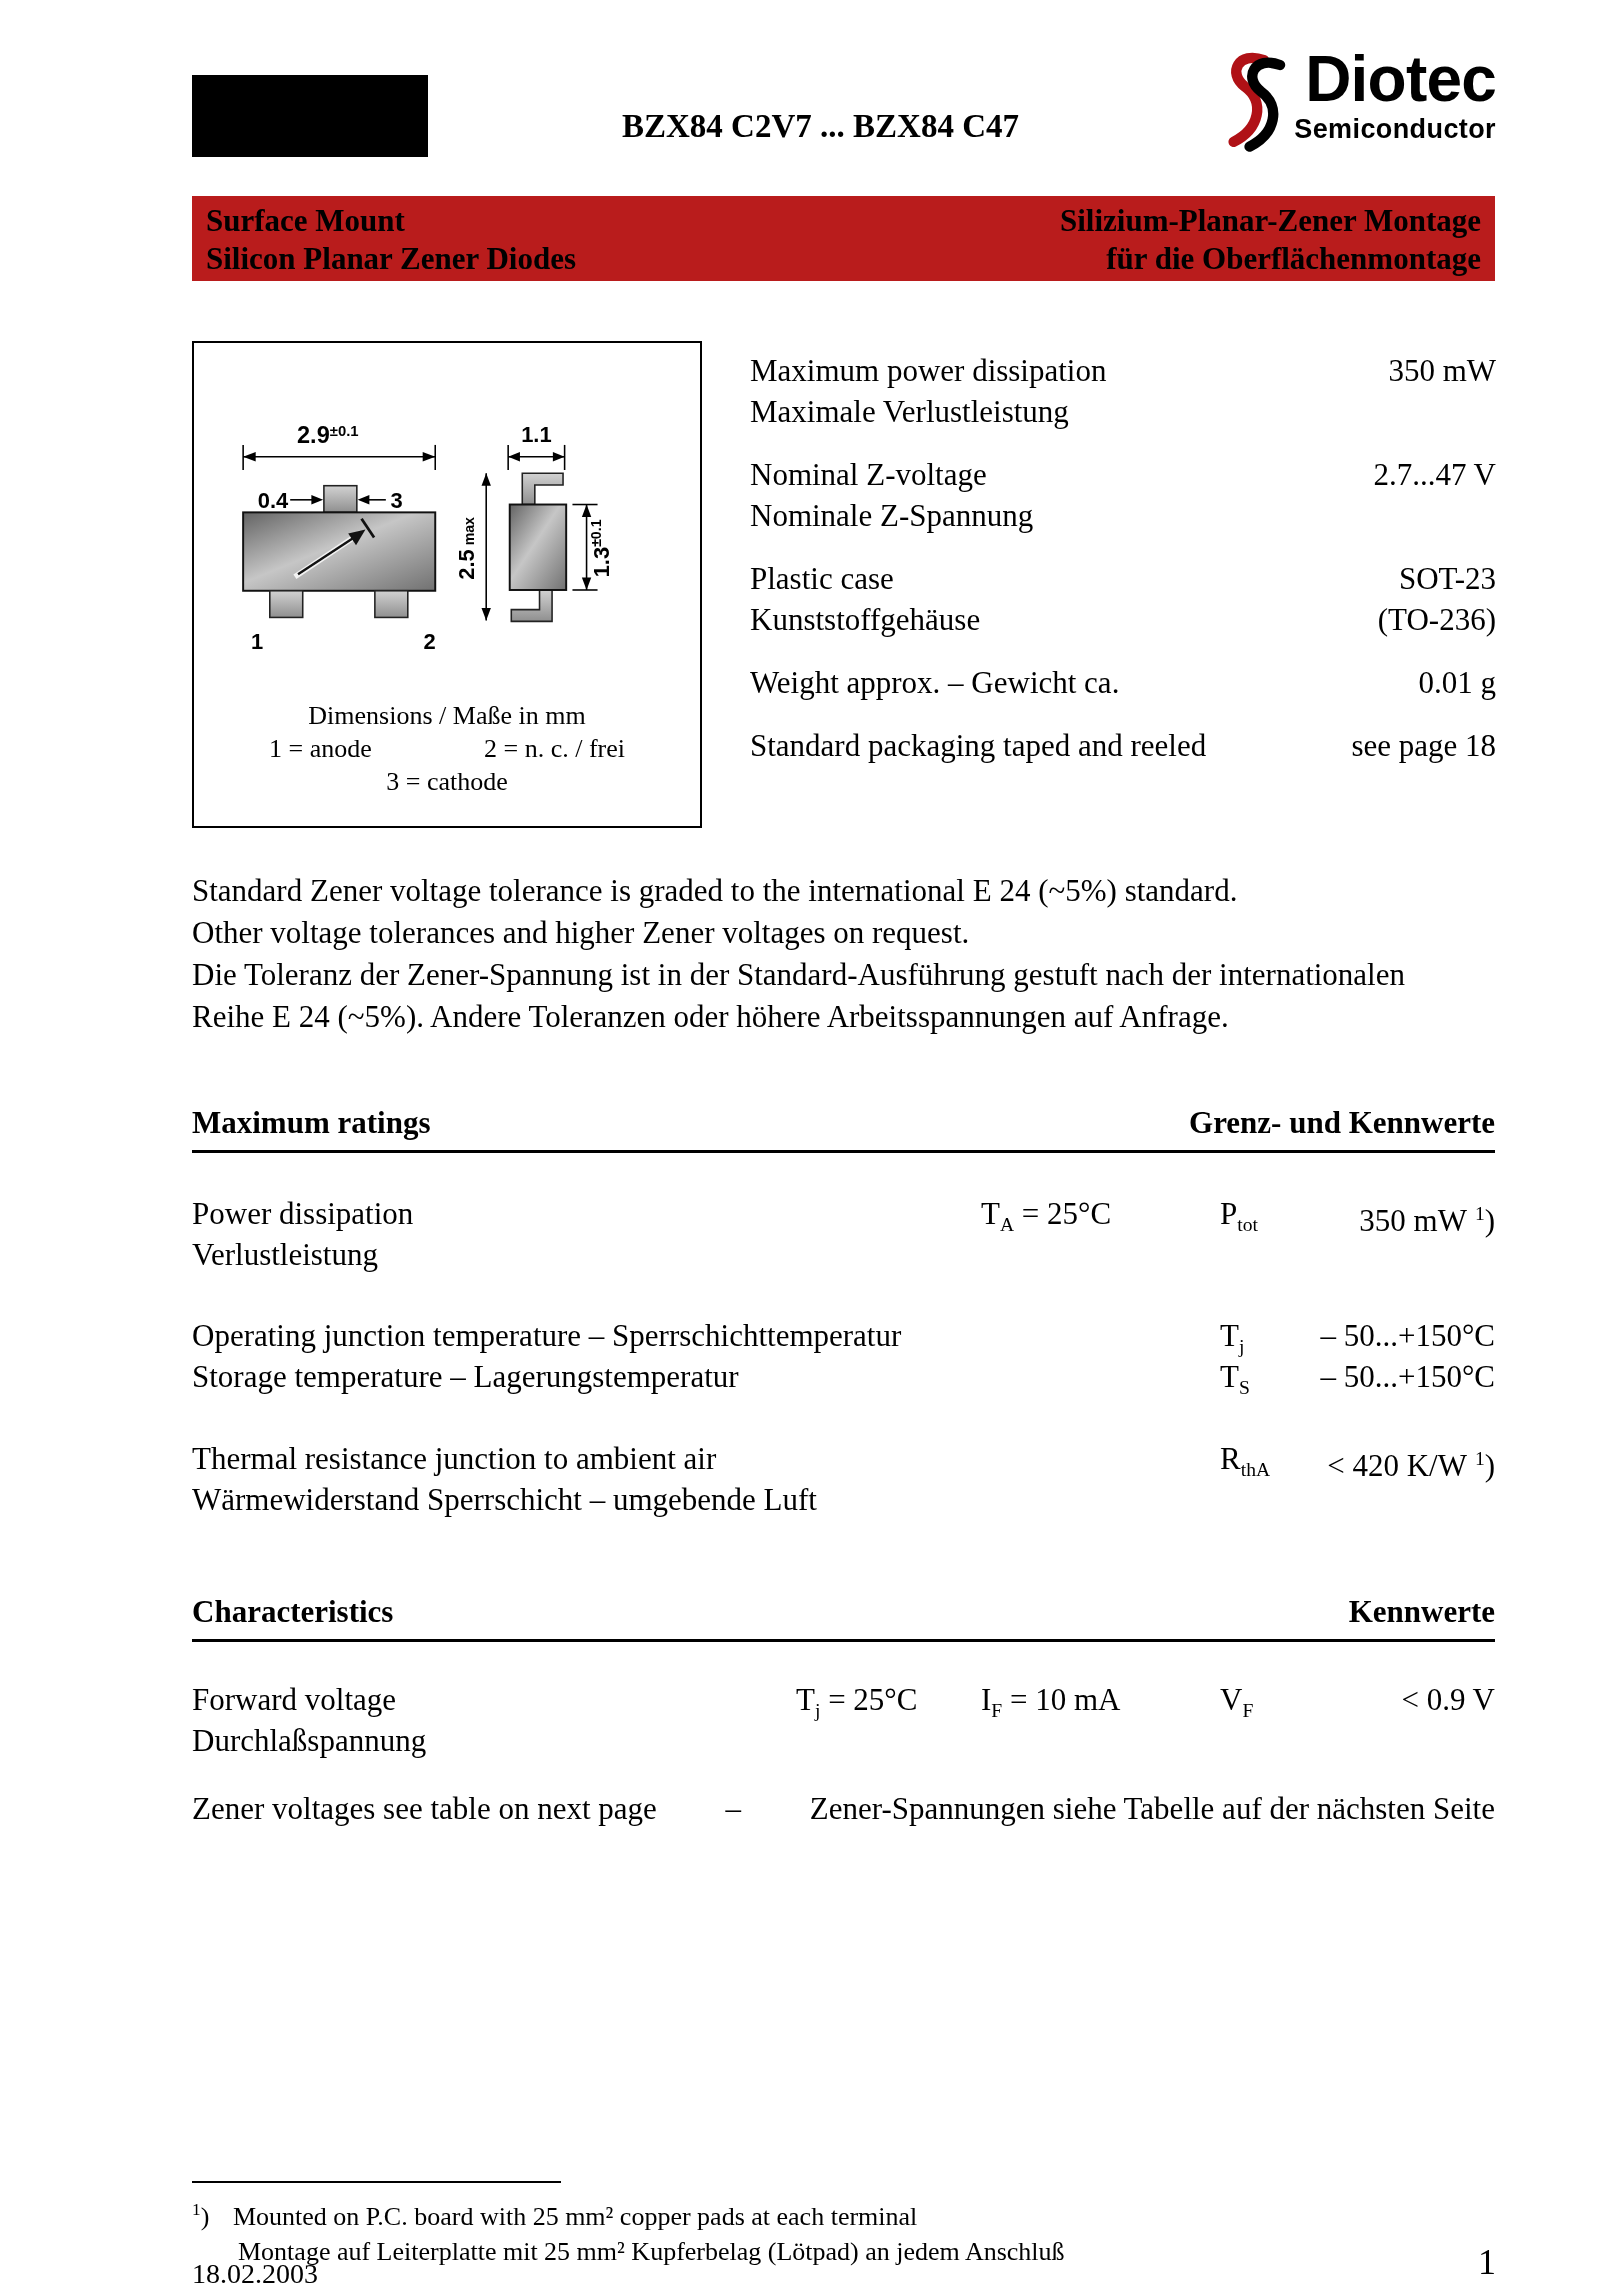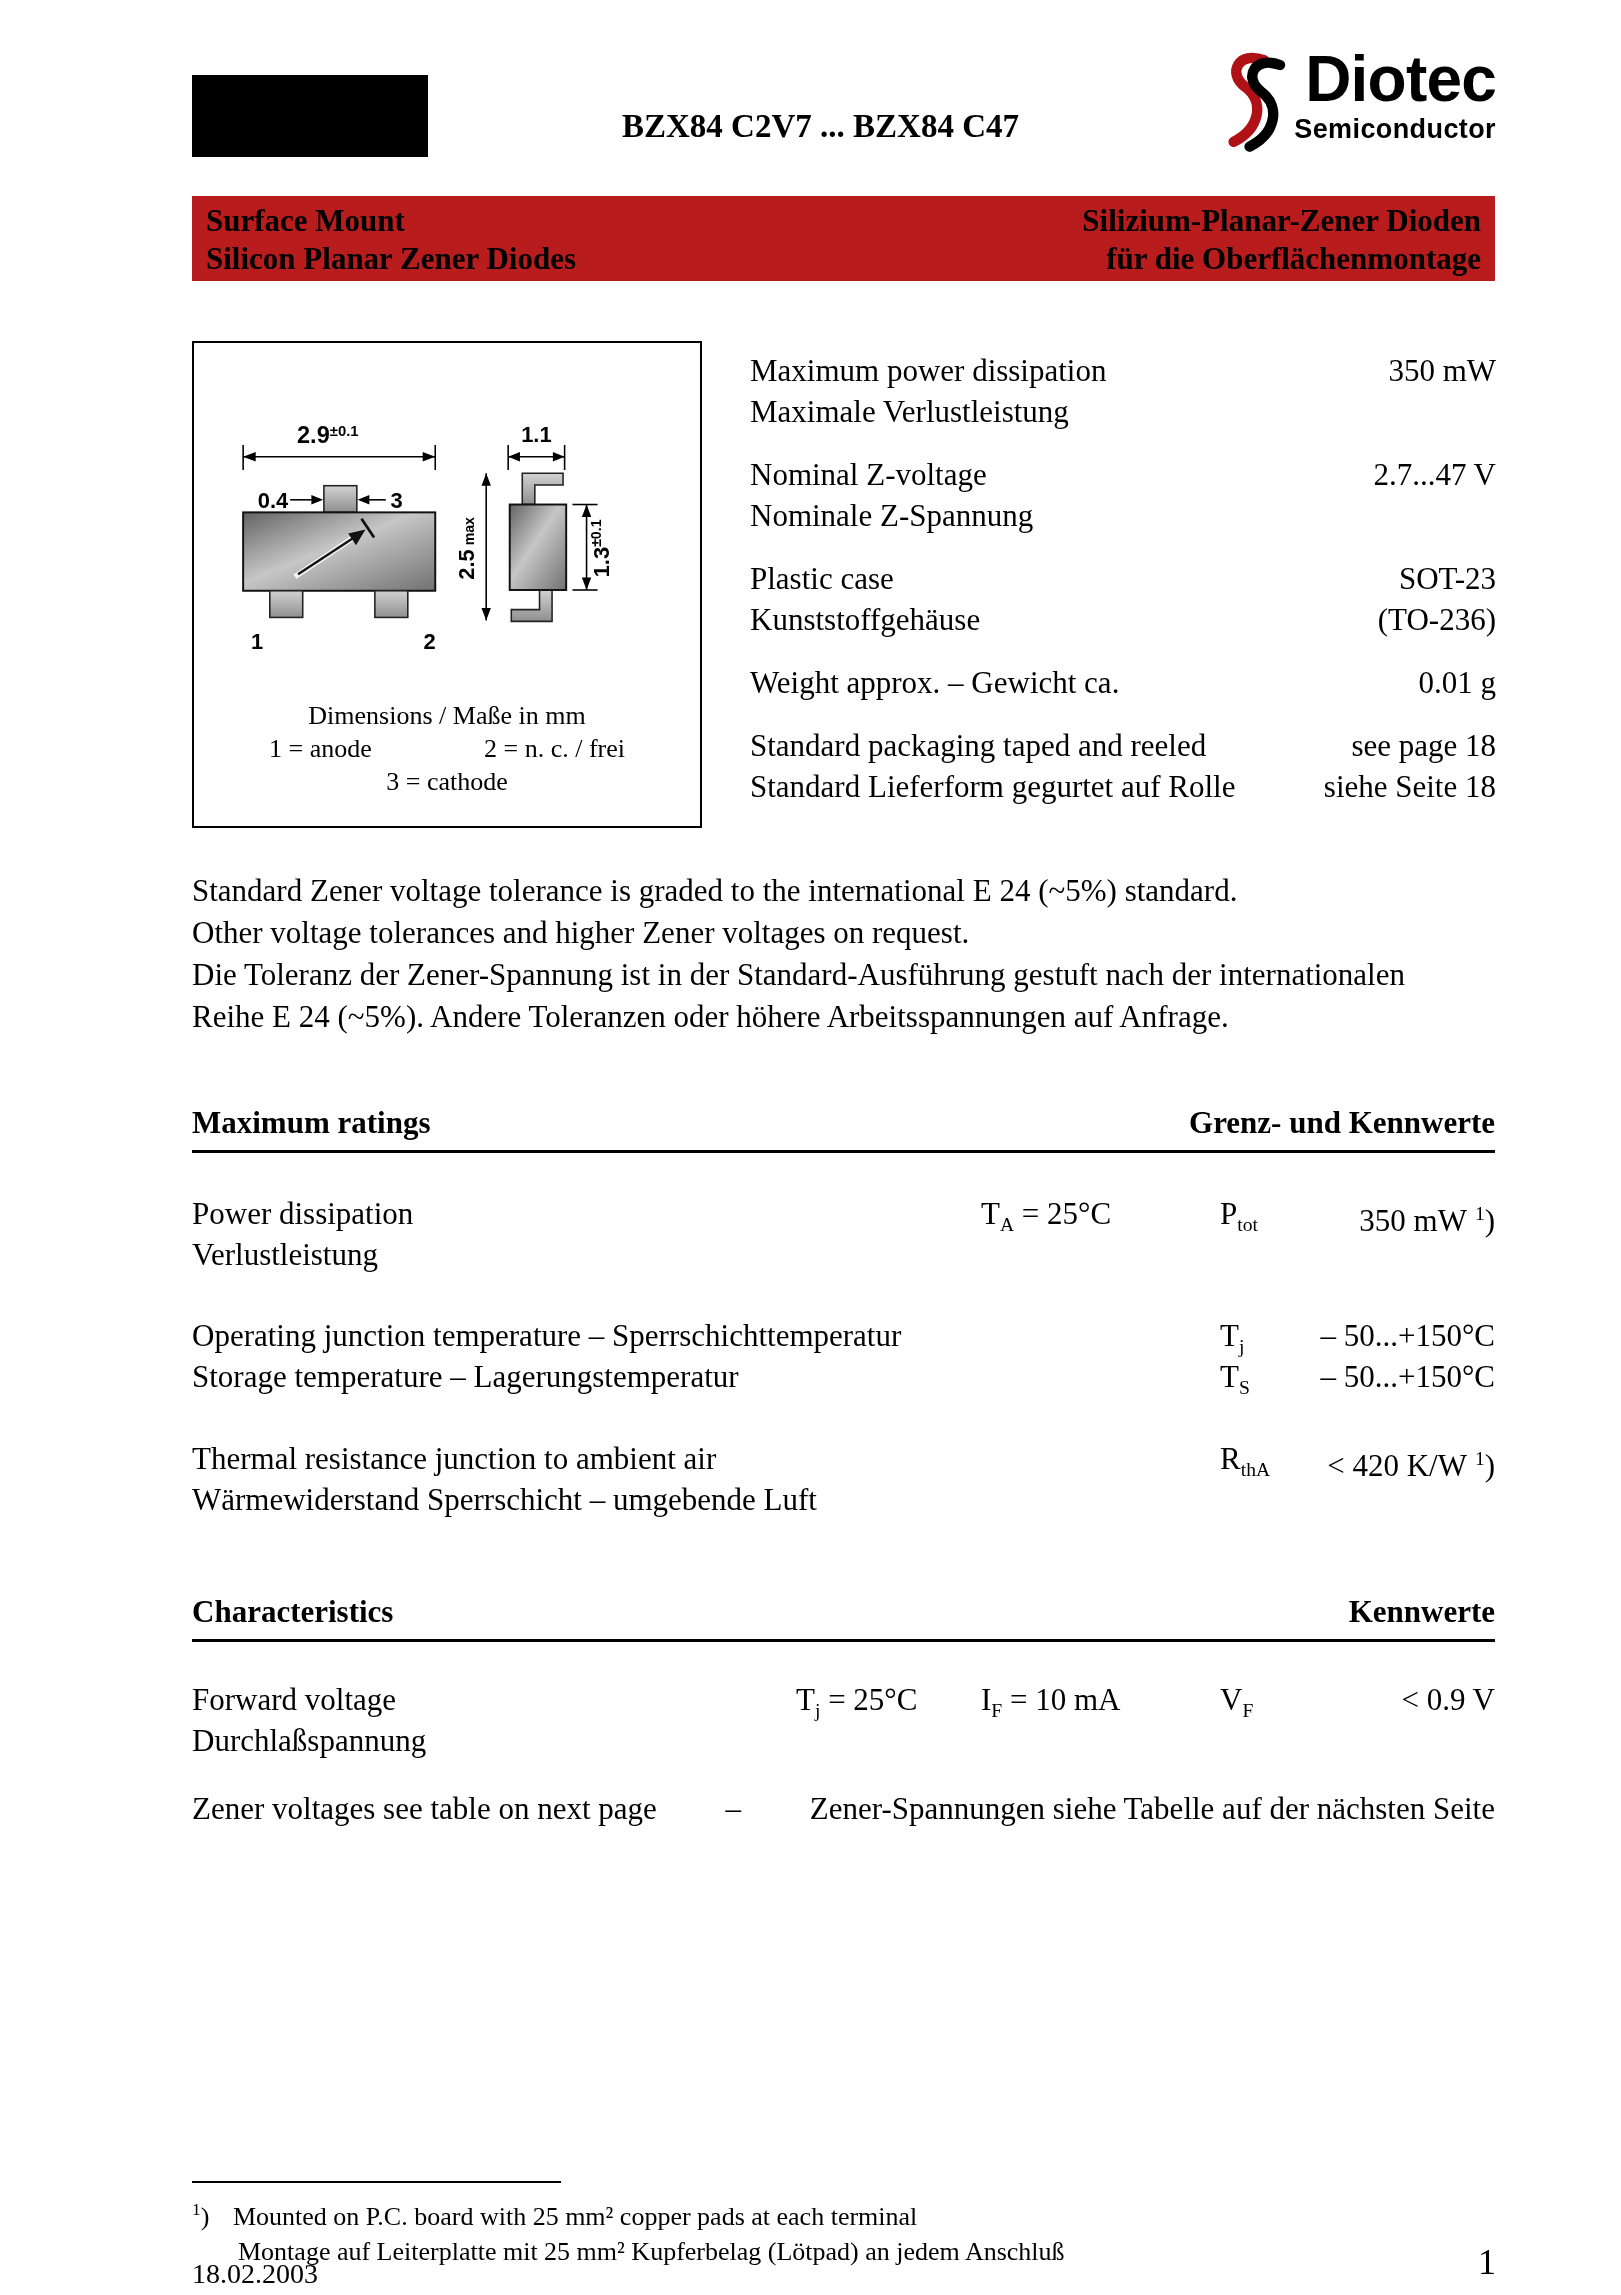--- a/index.html
+++ b/index.html
@@ -91,21 +91,21 @@
       <div class="brand-sub">Semiconductor</div>
     </div>
   </div>
 
   <div class="banner abs">
     <div class="banner-left">
       <div>Surface Mount</div>
       <div>Silicon Planar Zener Diodes</div>
     </div>
     <div class="banner-right">
-      <div>Silizium-Planar-Zener Dioden</div>
+      <div>Silizium-Planar-Zener Montage</div>
       <div>für die Oberflächenmontage</div>
     </div>
   </div>
 
   <div class="fig-box abs">
     <svg class="fig-svg" viewBox="0 0 644 440" style="font-size:40px">
       <defs>
         <linearGradient id="gBody" x1="0" y1="0" x2="1" y2="1">
           <stop offset="0" stop-color="#636363"></stop>
           <stop offset="0.45" stop-color="#c6c6c6"></stop>
@@ -218,24 +218,20 @@
       <div class="spec-line">
           <span class="sl"></span>
           <span class="sv"></span>
         </div>
     </div>
     <div class="spec-row">
       <div class="spec-line">
           <span class="sl">Standard packaging taped and reeled</span>
           <span class="sv">see page 18</span>
         </div>
-      <div class="spec-line">
-          <span class="sl">Standard Lieferform gegurtet auf Rolle</span>
-          <span class="sv">siehe Seite 18</span>
-        </div>
     </div>
   </div>
 
   <div class="tolerance abs">
     <div>Standard Zener voltage tolerance is graded to the international E 24 (~5%) standard.</div>
     <div>Other voltage tolerances and higher Zener voltages on request.</div>
     <div>Die Toleranz der Zener-Spannung ist in der Standard-Ausführung gestuft nach der internationalen</div>
     <div>Reihe E 24 (~5%). Andere Toleranzen oder höhere Arbeitsspannungen auf Anfrage.</div>
   </div>
 

